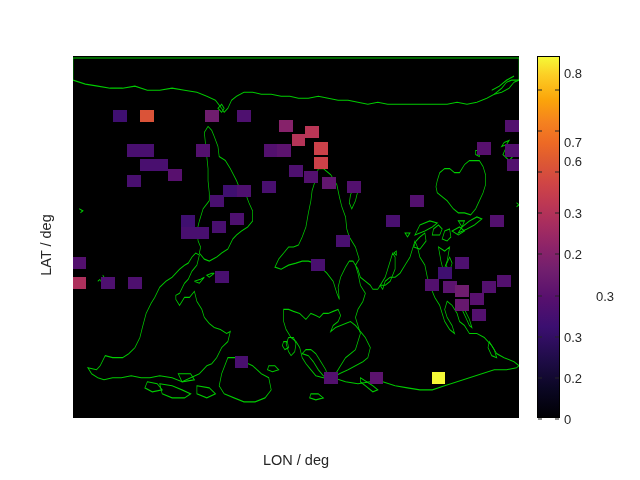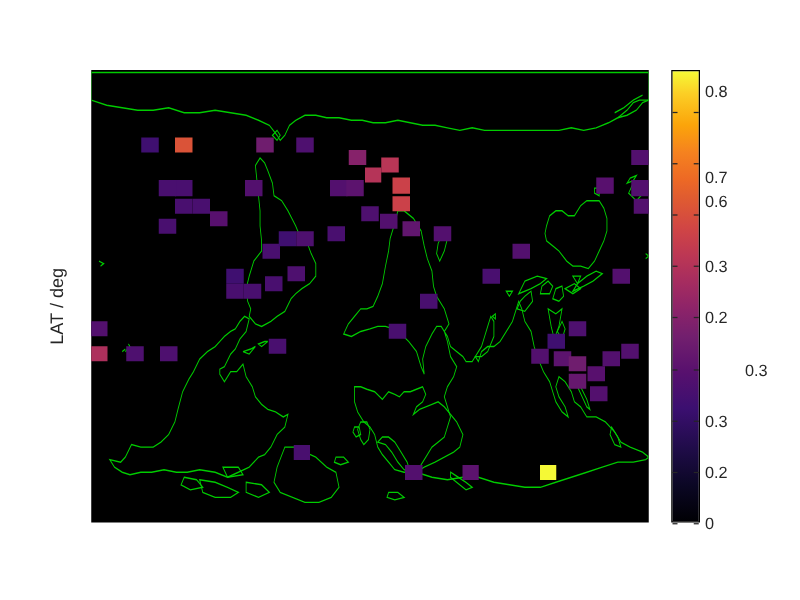--- a/index.html
+++ b/index.html
@@ -275,20 +275,21 @@
         <div class="cell" style="left: 424.165px; top: 219.211px; width: 13.9375px; height: 12.0667px; background: rgb(83, 16, 110);"></div>
         <div class="cell" style="left: 416.731px; top: 158.878px; width: 13.9375px; height: 12.0667px; background: rgb(83, 16, 110);"></div>
         <div class="cell" style="left: 404.342px; top: 86.4778px; width: 13.9375px; height: 12.0667px; background: rgb(88, 16, 110);"></div>
         <div class="cell" style="left: 431.598px; top: 88.4889px; width: 13.9375px; height: 12.0667px; background: rgb(83, 16, 110);"></div>
         <div class="cell" style="left: 431.598px; top: 64.3556px; width: 13.9375px; height: 12.0667px; background: rgb(83, 16, 110);"></div>
         <div class="cell" style="left: 434.076px; top: 102.567px; width: 13.9375px; height: 12.0667px; background: rgb(83, 16, 110);"></div>
       </div>
   </div>
 
   <div id="ylabel">LAT / deg</div>
+  <div id="xlabel">LON / deg</div>
 
   <div id="colorbar">
       <div class="cb-tick" style="top: 362px;">0</div>
       <div class="cb-tick-mark-in" style="top: 362px;"></div>
       <div class="cb-tick-mark-out" style="top: 362px;"></div>
       <div class="cb-tick" style="top: 320.864px;">0.2</div>
       <div class="cb-tick-mark-in" style="top: 320.864px;"></div>
       <div class="cb-tick-mark-out" style="top: 320.864px;"></div>
       <div class="cb-tick" style="top: 279.727px;">0.3</div>
       <div class="cb-tick-mark-in" style="top: 279.727px;"></div>

